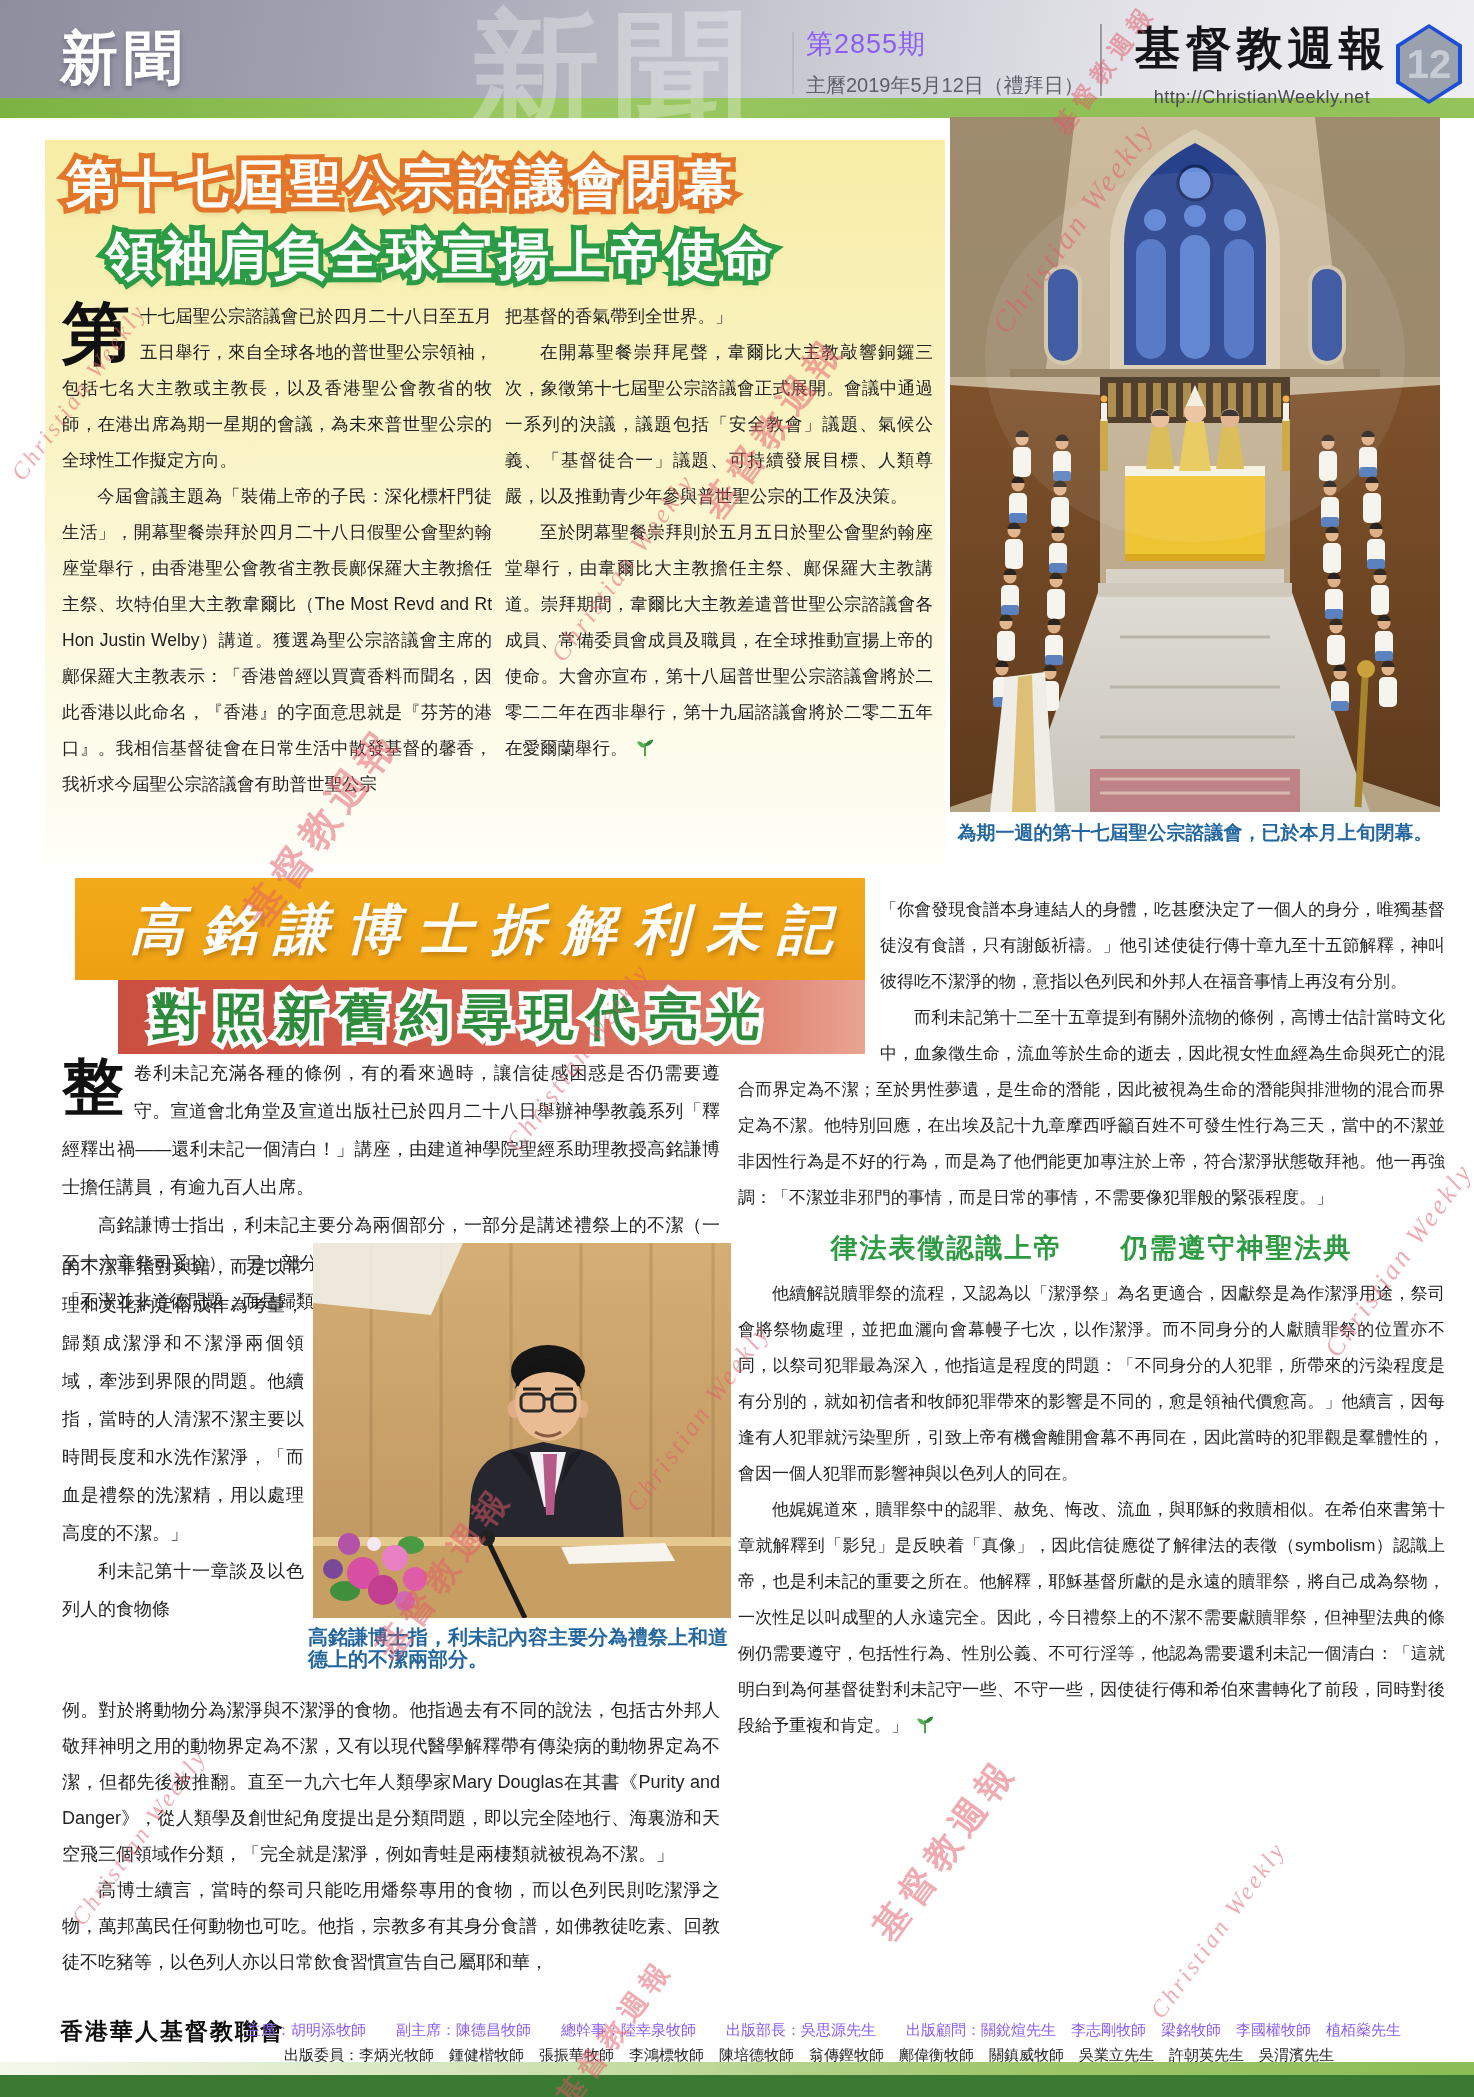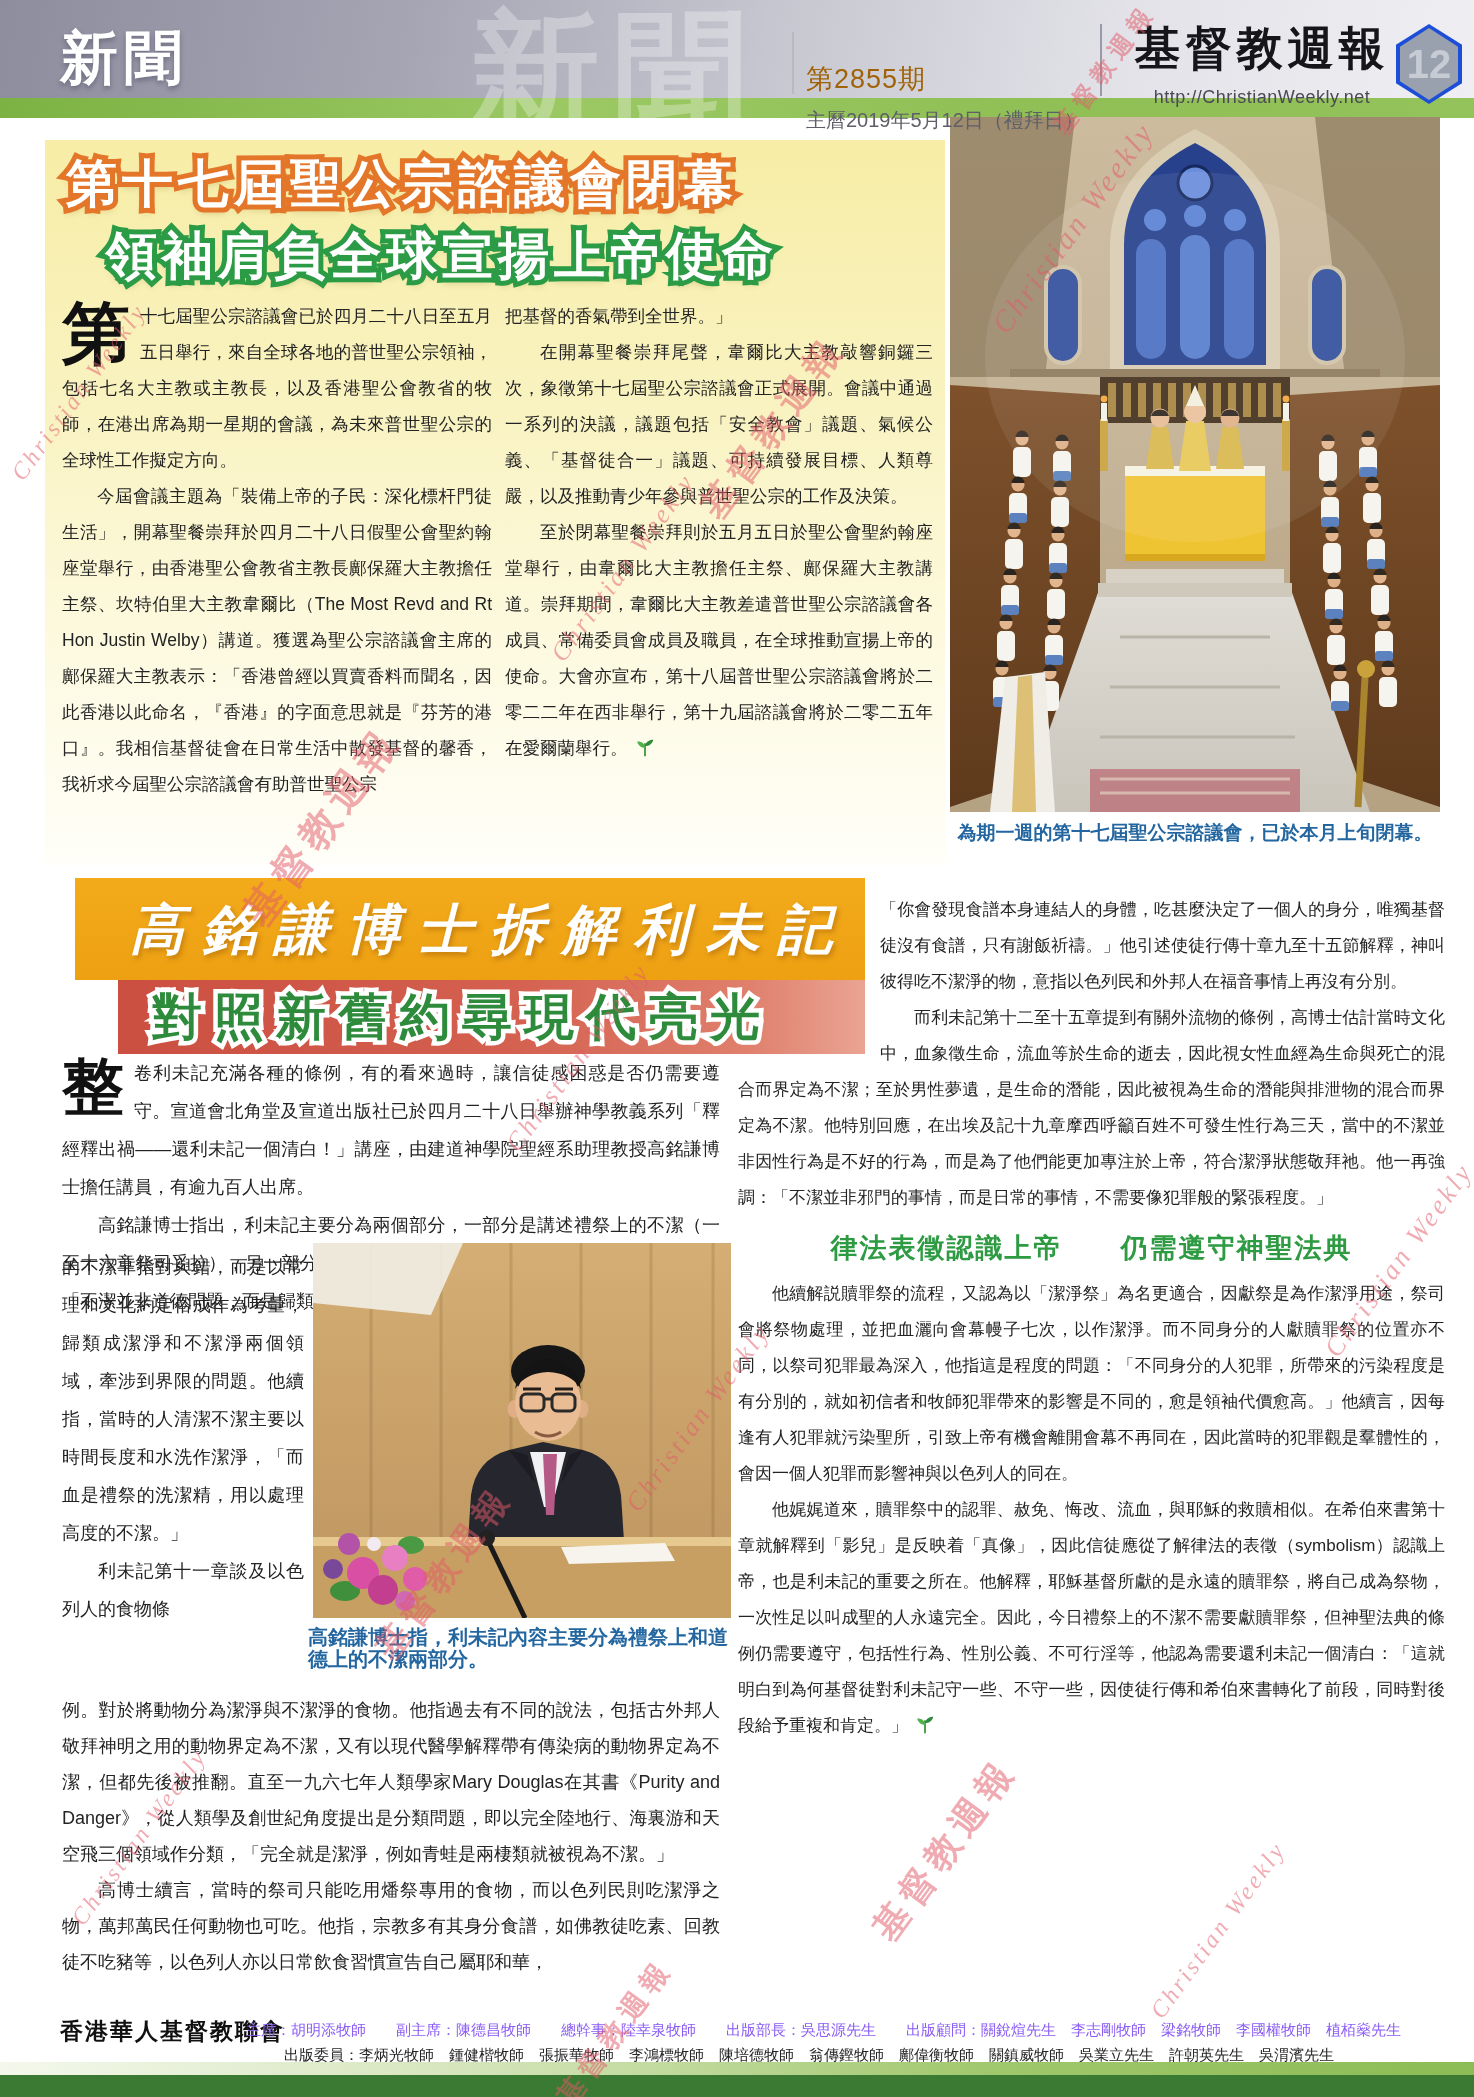--- a/index.html
+++ b/index.html
@@ -10,21 +10,21 @@
   
   .header-band { position:absolute; left:0; top:0; width:1474px; height:100px;
     background:linear-gradient(100deg,#8d8d9e 0%,#a5a5b4 28%,#c6c6d0 52%,#e2e2e8 76%,#efeff3 100%); }
   .green-band { position:absolute; left:0; top:98px; width:1474px; height:20px;
     background:linear-gradient(to right,#7cb243,#9bc863 38%,#8fbf55 70%,#94c25b); }
   .section-title { position:absolute; left:60px; top:20px; font-size:58px; font-weight:900; color:#fff;
     letter-spacing:6px; text-shadow:0 3px 5px rgba(50,50,75,.40); z-index:6; }
   .header-watermark { position:absolute; left:468px; top:-14px; font-size:132px; font-weight:900;
     color:rgba(255,255,255,.30); letter-spacing:14px; z-index:2; }
   .issue-block { position:absolute; left:806px; top:26px; z-index:3; }
-  .issue-number { font-size:27px; color:#a16207; letter-spacing:1px;margin-top:35px; }
+  .issue-number { font-size:27px; color:#8b5cf6; letter-spacing:1px; }
   .issue-date { font-size:20px; color:#5e5e68; margin-top:10px; }
   .hdr-div1 { position:absolute; left:792px; top:32px; width:2px; height:62px; background:#b9b9c3; }
   .hdr-div2 { position:absolute; left:1100px; top:24px; width:2px; height:72px; background:#9a9aa6; }
   .masthead-block { position:absolute; left:1112px; top:18px; width:300px; text-align:center; z-index:3; }
   .masthead { font-family:"Liberation Serif", serif; font-size:46px; font-weight:800; color:#15151a; letter-spacing:5px; }
   .website { font-size:18px; color:#4a4a55; margin-top:7px; letter-spacing:.5px; }
   .hex-outer { position:absolute; left:1396px; top:24px; width:66px; height:80px; background:#1d4ed8; z-index:4;
     clip-path:polygon(50% 0,100% 26%,100% 74%,50% 100%,0 74%,0 26%); }
   .hex-inner { position:absolute; inset:4px; background:#99a1ae;
     clip-path:polygon(50% 0,100% 26%,100% 74%,50% 100%,0 74%,0 26%);

